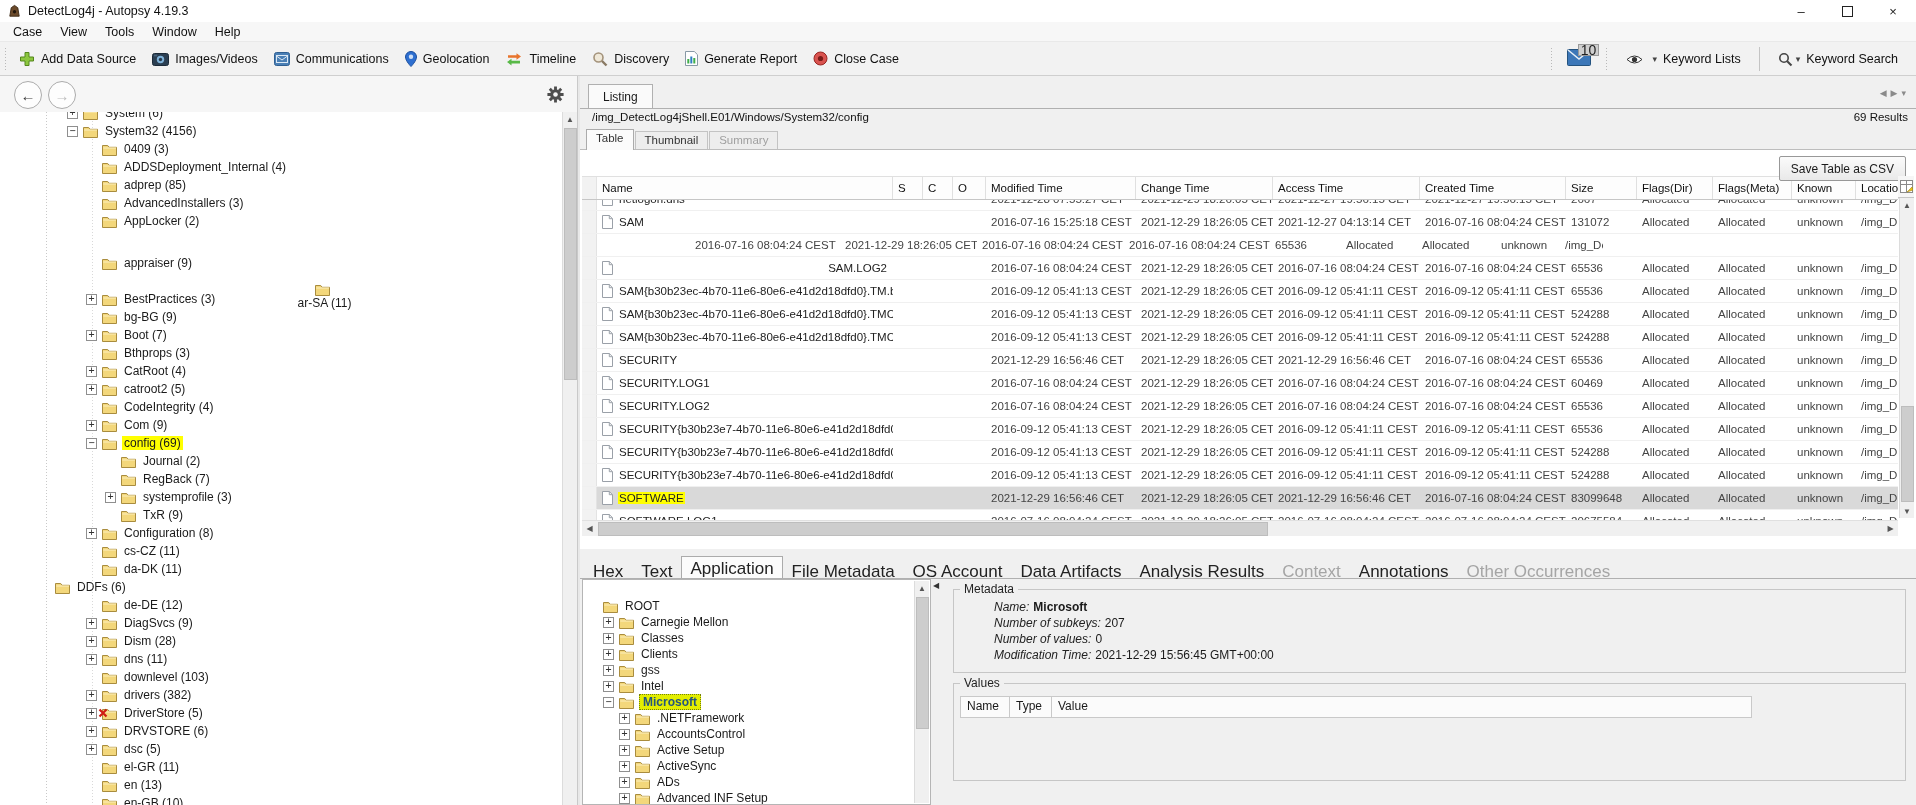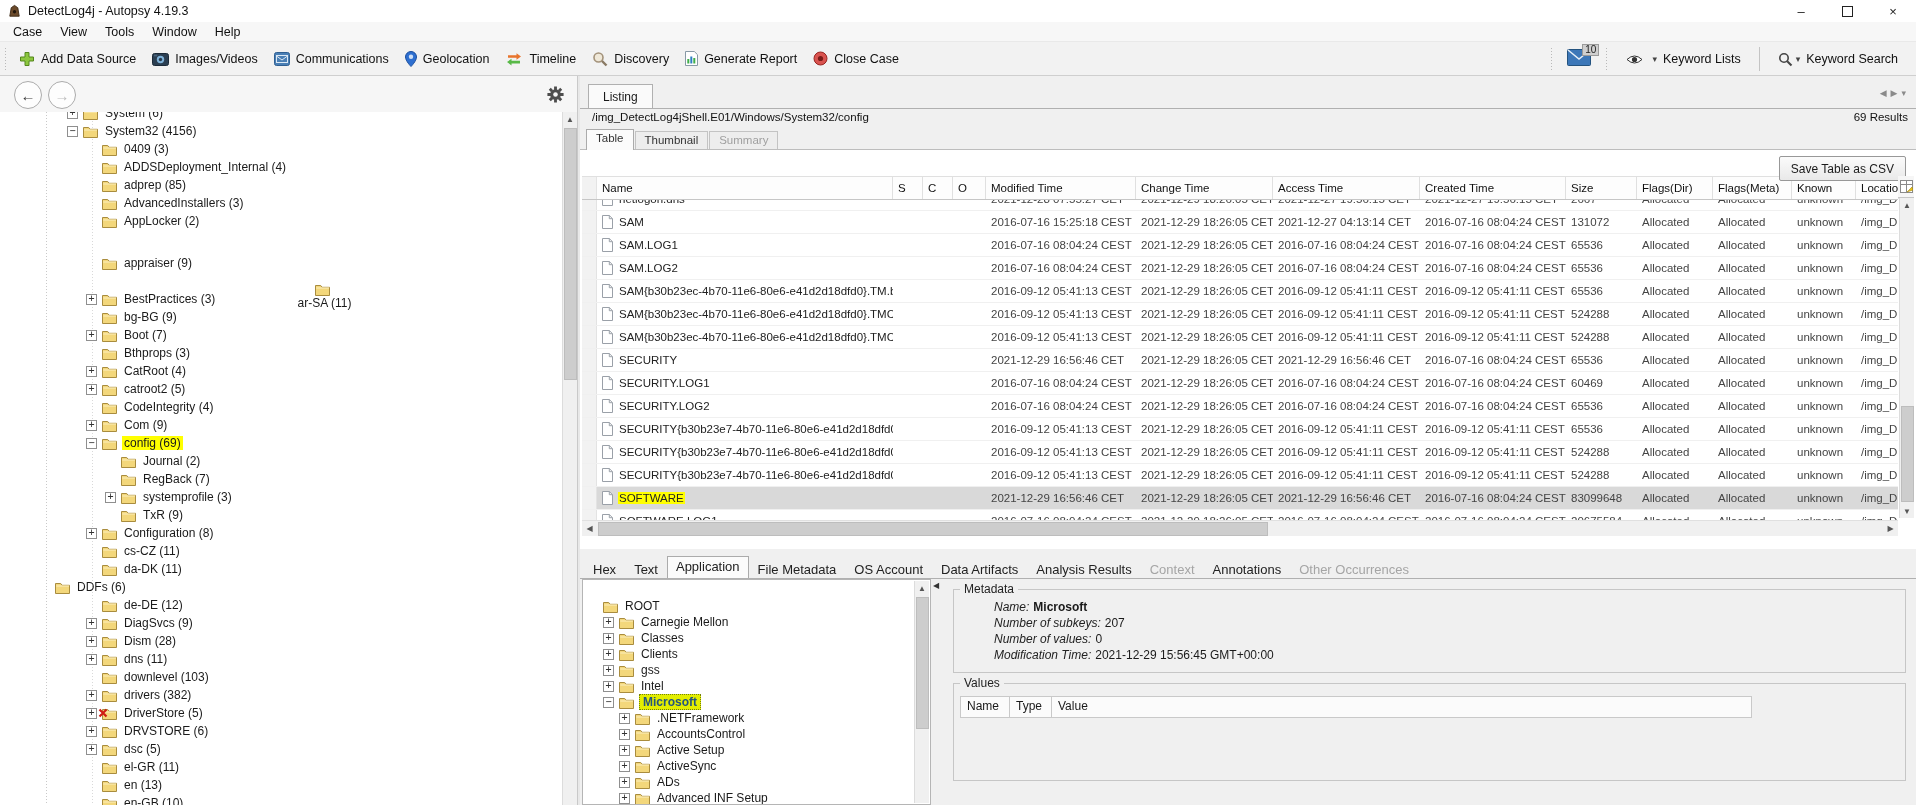--- a/index.html
+++ b/index.html
@@ -15,21 +15,21 @@
   .win-btn{width:46px;height:22px;display:flex;align-items:center;justify-content:center;color:#222;font-size:13px;}
   .win-btn .maxbox{width:9px;height:9px;border:1px solid #222;display:block;}
   
   #menubar{left:0;top:22px;width:1916px;height:20px;background:#f7f7f7;border-bottom:1px solid #e9e9e9;display:flex;align-items:center;padding-left:4px;box-sizing:border-box;}
   .menu-item{padding:2px 9px;font-size:12.5px;color:#111;}
   
   #toolbar{left:0;top:42px;width:1916px;height:34px;background:#f2f2f2;border-bottom:1px solid #cfcfcf;display:flex;align-items:center;box-sizing:border-box;}
   .dotsep{width:3px;height:22px;margin:0 4px;background-image:repeating-linear-gradient(to bottom,#b9b9b9 0 1px,transparent 1px 3px);background-size:1px 100%;background-repeat:no-repeat;background-position:center;}
   .tb-btn{display:flex;align-items:center;gap:6px;padding:4px 8px;font-size:12.5px;color:#111;}
   #toolbar-right{position:absolute;right:10px;top:42px;height:34px;display:flex;align-items:center;}
-  .badge{position:absolute;top:-5px;right:-8px;background:#cfcfcf;border:1px solid #9a9a9a;font-size:10px;padding:0 2px;color:#222;line-height:10px;}
+  .badge{position:absolute;top:-5px;right:-8px;background:#cfcfcf;border:1px solid #9a9a9a;font-size:14px;padding:0 2px;color:#222;line-height:10px;}
   .vline{width:1px;height:24px;background:#c4c4c4;margin:0 10px;}
   .caret{font-size:9px;color:#444;margin-left:3px;}
   
   #leftpanel{left:0;top:76px;width:577px;bottom:0;background:#ffffff;border-right:1px solid #c9c9c9;}
   #nav-header{position:absolute;left:0;top:0;width:577px;height:36px;background:#f6f6f6;}
   .nav-circle{position:absolute;top:5px;width:26px;height:26px;border:1px solid #ababab;border-radius:50%;background:#fdfdfd;display:flex;align-items:center;justify-content:center;font-size:15px;}
   #gear-btn{position:absolute;right:10px;top:6px;width:24px;height:24px;display:flex;align-items:center;justify-content:center;}
   #dirtree{position:absolute;left:0;top:36px;right:14px;bottom:0;overflow:hidden;background:#fff;
      background-image:repeating-linear-gradient(to bottom,#c9c9c9 0 1px,transparent 1px 3px),repeating-linear-gradient(to bottom,#d9d9d9 0 1px,transparent 1px 3px);
      background-size:1px 100%,1px 100%;background-position:46px 0,92px 0;background-repeat:no-repeat;}
@@ -72,21 +72,21 @@
   .name-ico{margin-right:5px;flex:none;display:flex;}
   .nm{padding:0 1px;color:#222;}
   .nm.hl{background:#ffff00;}
   #col-settings{position:absolute;right:2px;top:100px;width:16px;height:21px;background:#f6f6f6;border-bottom:1px solid #c6c6c6;display:flex;align-items:center;justify-content:center;z-index:3;}
   #table-vscroll{top:122px;height:320px;right:2px;}
   #hscroll{position:absolute;left:2px;top:444px;width:1316px;height:15px;background:#f0f0f0;border-top:1px solid #e0e0e0;}
   .hsb-arrow{position:absolute;top:0;width:15px;height:15px;font-size:8px;color:#555;display:flex;align-items:center;justify-content:center;}
   #hsb-thumb{position:absolute;left:16px;top:1px;height:12px;width:668px;background:#cdcdcd;border:1px solid #bdbdbd;}
   
   #bottom-tabs{position:absolute;left:0;top:480px;right:0;height:22px;border-bottom:1px solid #b0b0b0;display:flex;align-items:flex-end;padding-left:4px;}
-  .btab{height:19px;padding:2px 8px 0;font-size:13px;color:#222;border:1px solid transparent;border-bottom:none;box-sizing:border-box;}
+  .btab{height:19px;padding:2px 8px 0;font-size:17px;color:#222;border:1px solid transparent;border-bottom:none;box-sizing:border-box;}
   .btab.active{background:#fbfbfb;border-color:#ababab;height:22px;position:relative;z-index:2;}
   .btab.disabled{color:#a5a5a5;}
   #registry-panel{position:absolute;left:2px;top:503px;width:349px;bottom:0;background:#fff;border:1px solid #b5b5b5;box-sizing:border-box;overflow:hidden;}
   #registry-inner{position:absolute;left:0;top:18px;right:14px;}
   .reg-row{height:16px;display:flex;align-items:center;white-space:nowrap;font-size:12px;}
   .reg-label{padding:0 2px;}
   .reg-label.sel{background:#e3ee00;border:1px dotted #73800a;color:#25567d;font-weight:bold;padding:0 3px;}
   #reg-vscroll{top:1px;bottom:1px;right:1px;}
   #splitter{position:absolute;left:351px;top:503px;width:14px;bottom:0;background:#f0f0f0;}
   #splitter .knob{position:absolute;top:2px;left:2px;font-size:8px;color:#333;}
@@ -739,45 +739,36 @@
             <div class="gcell" style="width: 147px;">2021-12-27 04:13:14 CET</div>
             <div class="gcell" style="width: 146px;">2016-07-16 08:04:24 CEST</div>
             <div class="gcell" style="width: 71px;">131072</div>
             <div class="gcell" style="width: 76px;">Allocated</div>
             <div class="gcell" style="width: 79px;">Allocated</div>
             <div class="gcell" style="width: 64px;">unknown</div>
             <div class="gcell" style="width: 43px;">/img_Det</div>
           </div>
           <div class="grow data">
             <div class="gutter"></div>
-            <div class="gcell" style="width: 296px;">
-              <span class="name-ico">
-                <svg width="11" height="14">
-                  <path d="M0.5 0.5 h6.8 l3.2 3.2 v9.8 h-10 z" fill="#fff" stroke="#9aa0a8"></path>
-                  <path d="M7.3 0.5 v3.2 h3.2" fill="none" stroke="#9aa0a8"></path>
-                </svg>
-              </span>
-              <span class="nm">SAM.LOG1</span>
-            </div>
             <div class="gcell" style="width: 30px;"></div>
             <div class="gcell" style="width: 30px;"></div>
             <div class="gcell" style="width: 33px;"></div>
             <div class="gcell" style="width: 150px;">2016-07-16 08:04:24 CEST</div>
             <div class="gcell" style="width: 137px;">2021-12-29 18:26:05 CET</div>
             <div class="gcell" style="width: 147px;">2016-07-16 08:04:24 CEST</div>
             <div class="gcell" style="width: 146px;">2016-07-16 08:04:24 CEST</div>
             <div class="gcell" style="width: 71px;">65536</div>
             <div class="gcell" style="width: 76px;">Allocated</div>
             <div class="gcell" style="width: 79px;">Allocated</div>
             <div class="gcell" style="width: 64px;">unknown</div>
             <div class="gcell" style="width: 43px;">/img_Det</div>
           </div>
           <div class="grow data">
             <div class="gutter"></div>
-            <div class="gcell" style="width: 296px;">
+            <div class="gcell" style="width: 296px; justify-content: space-between;">
               <span class="name-ico">
                 <svg width="11" height="14">
                   <path d="M0.5 0.5 h6.8 l3.2 3.2 v9.8 h-10 z" fill="#fff" stroke="#9aa0a8"></path>
                   <path d="M7.3 0.5 v3.2 h3.2" fill="none" stroke="#9aa0a8"></path>
                 </svg>
               </span>
               <span class="nm">SAM.LOG2</span>
             </div>
             <div class="gcell" style="width: 30px;"></div>
             <div class="gcell" style="width: 30px;"></div>

